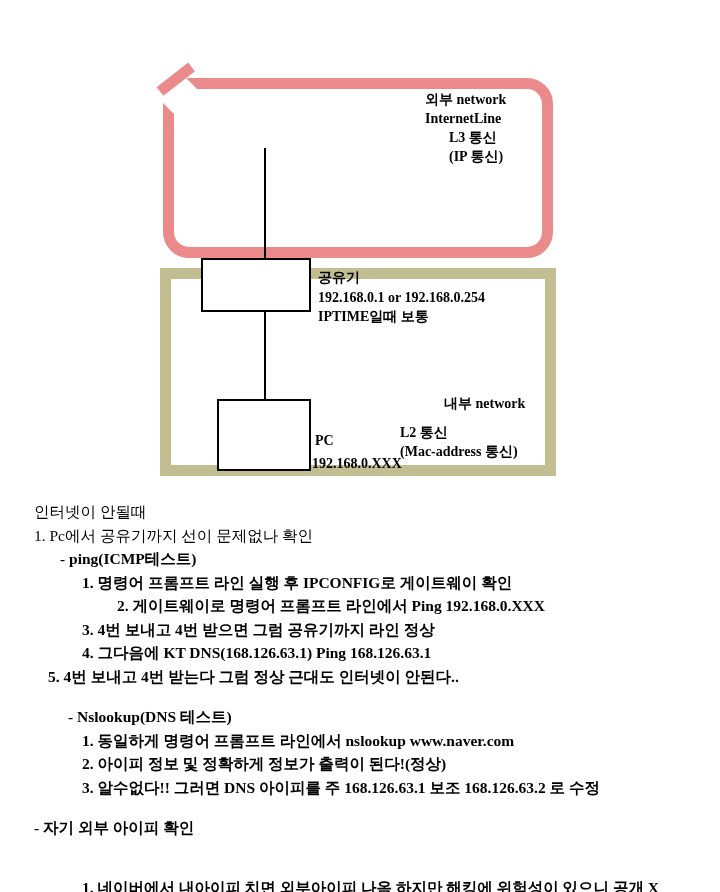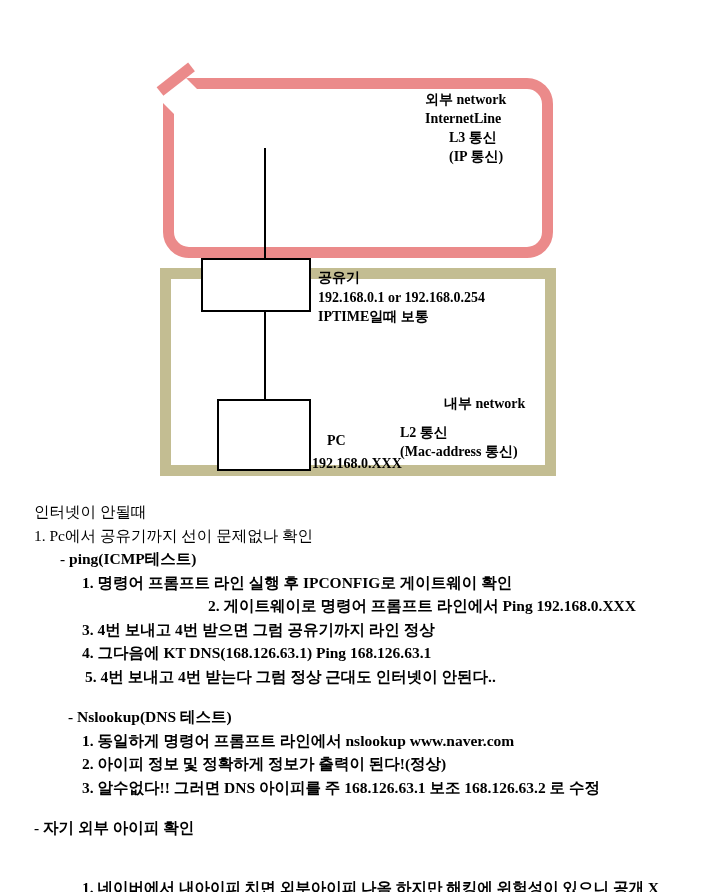--- a/index.html
+++ b/index.html
@@ -117,21 +117,21 @@
     font-size: 14px;
     line-height: 19px;
     white-space: pre;
   }
   #ext-label      { left: 425px; top: 90px;  }
   #l3-label       { left: 449px; top: 128px; }
   #router-label   { left: 318px; top: 268px; }
   #router-ip      { left: 318px; top: 288px; }
   #int-label      { left: 444px; top: 394px; }
   #l2-label       { left: 400px; top: 423px; }
-  #pc-label       { left: 327px; top: 431px; }
+  #pc-label       { left: 315px; top: 431px; }
   #pc-ip          { left: 312px; top: 454px; }
 
   
   #body-text {
     position: absolute;
     left: 0;
     top: 500px;
     width: 636px;
     font-family: "Liberation Serif", serif;
     font-size: 15.5px;
@@ -174,24 +174,24 @@
   <div class="dtext" id="pc-label">PC</div>
   <div class="dtext" id="pc-ip">192.168.0.XXX</div>
 </div>
 
 <div id="body-text">
   <div class="ln plain" style="padding-left:34px;">인터넷이 안될때</div>
   <div class="ln plain" style="padding-left:34px;">1. Pc에서 공유기까지 선이 문제없나 확인</div>
 
   <div class="ln" style="padding-left:60px;">- ping(ICMP테스트)</div>
   <div class="ln" style="padding-left:82px;">1. 명령어 프롬프트 라인 실행 후 IPCONFIG로 게이트웨이 확인</div>
-  <div class="ln" style="padding-left:82px;text-align:right;">2. 게이트웨이로 명령어 프롬프트 라인에서 Ping 192.168.0.XXX</div>
+  <div class="ln" style="padding-left:117px;">2. 게이트웨이로 명령어 프롬프트 라인에서 Ping 192.168.0.XXX</div>
   <div class="ln" style="padding-left:82px;">3. 4번 보내고 4번 받으면 그럼 공유기까지 라인 정상</div>
   <div class="ln" style="padding-left:82px;">4. 그다음에 KT DNS(168.126.63.1) Ping 168.126.63.1</div>
-  <div class="ln" style="padding-left:48px;margin-left:37px;">5. 4번 보내고 4번 받는다 그럼 정상 근대도 인터넷이 안된다..</div>
+  <div class="ln" style="padding-left:48px;">5. 4번 보내고 4번 받는다 그럼 정상 근대도 인터넷이 안된다..</div>
 
   <div class="spacer"></div>
 
   <div class="ln" style="padding-left:60px;margin-left:8px;">- Nslookup(DNS 테스트)</div>
   <div class="ln" style="padding-left:82px;">1. 동일하게 명령어 프롬프트 라인에서 nslookup www.naver.com</div>
   <div class="ln" style="padding-left:82px;">2. 아이피 정보 및 정확하게 정보가 출력이 된다!(정상)</div>
   <div class="ln" style="padding-left:82px;">3. 알수없다!! 그러면 DNS 아이피를 주 168.126.63.1 보조 168.126.63.2 로 수정</div>
 
   <div class="spacer"></div>
 

